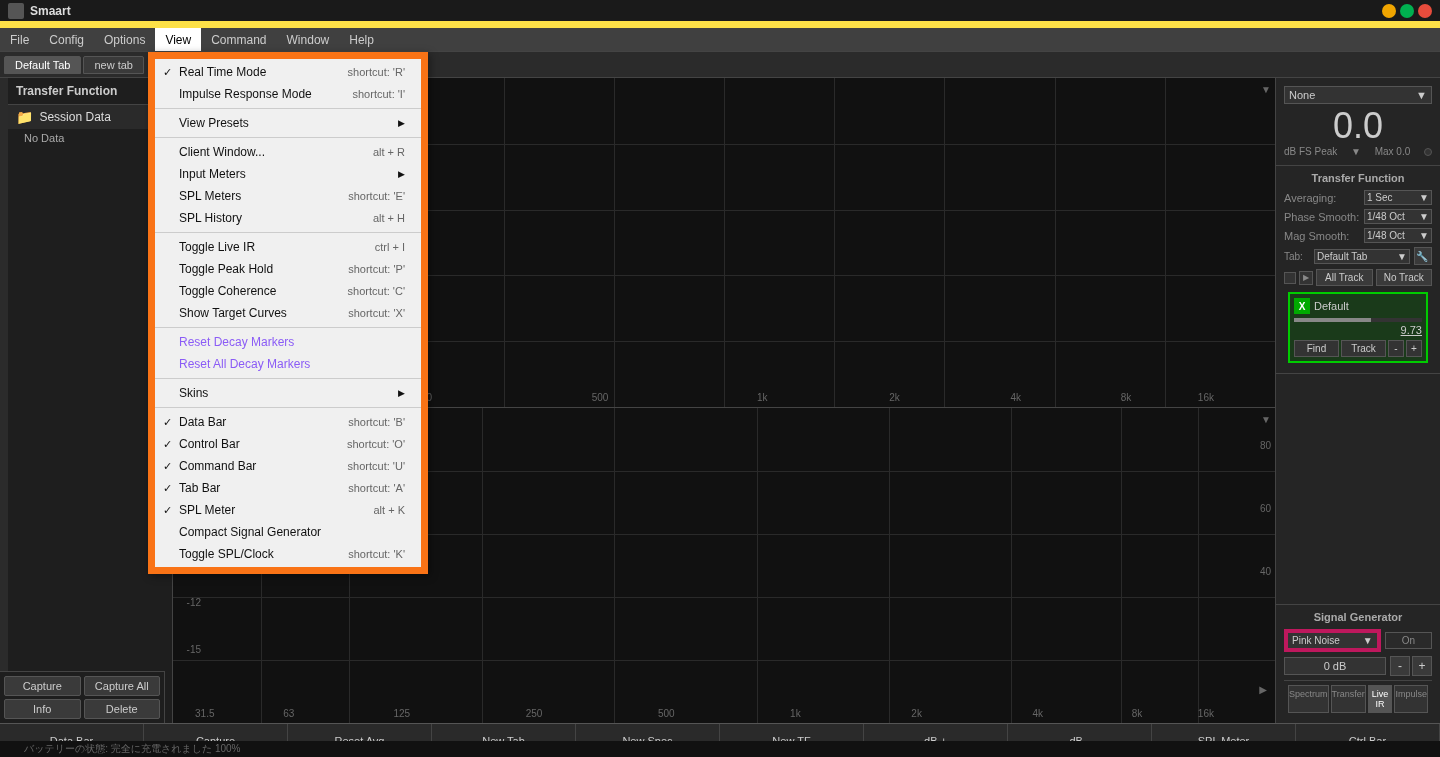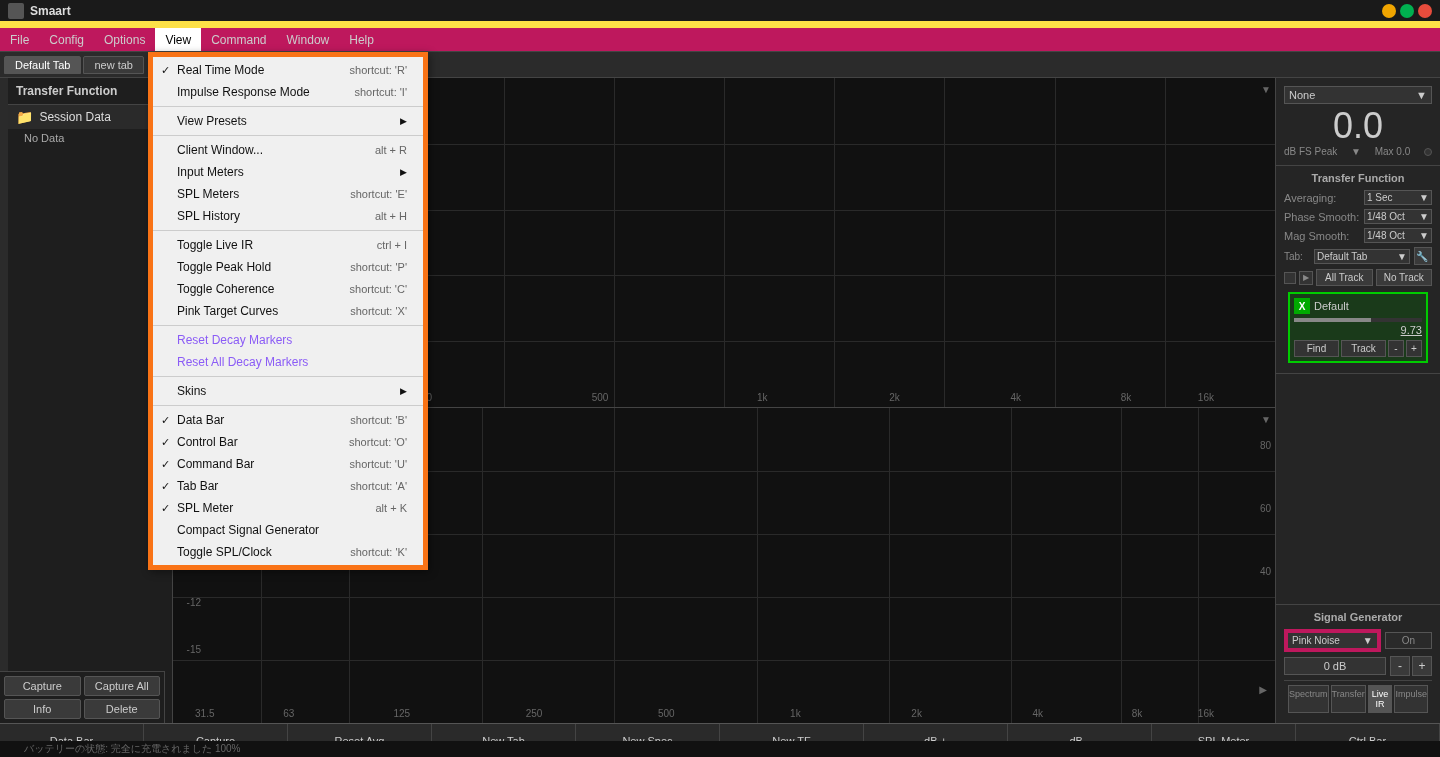--- a/index.html
+++ b/index.html
@@ -46,21 +46,21 @@
       border-radius: 50%;
       cursor: pointer;
     }
     .win-btn.minimize { background: #f0a500; }
     .win-btn.maximize { background: #00b050; }
     .win-btn.close { background: #e74c3c; }
 
     
     #menu-bar {
       height: 24px;
-      background: #be185d;
+      background: #404040;
       display: flex;
       align-items: center;
       border-bottom: 1px solid #444;
       position: relative;
     }
     .menu-item {
       padding: 0 10px;
       height: 100%;
       display: flex;
       align-items: center;
@@ -572,21 +572,21 @@
       color: #666;
     }
 
     
     #view-menu {
       position: absolute;
       top: 52px;
       left: 148px;
       width: 280px;
       background: #f0f0f0;
-      border: 5px solid #f97316;
+      border: 7px solid #f97316;
       box-shadow: 2px 2px 8px rgba(0,0,0,0.4);
       z-index: 100;
       padding: 2px 0;
     }
     .vm-item {
       padding: 4px 16px 4px 24px;
       font-size: 12px;
       color: #111;
       cursor: pointer;
       display: flex;
@@ -899,21 +899,21 @@
   </div>
   <div class="vm-item">
     <span>Toggle Peak Hold</span>
     <span class="vm-shortcut">shortcut: 'P'</span>
   </div>
   <div class="vm-item">
     <span>Toggle Coherence</span>
     <span class="vm-shortcut">shortcut: 'C'</span>
   </div>
   <div class="vm-item">
-    <span>Pink Target Curves</span>
+    <span>Show Target Curves</span>
     <span class="vm-shortcut">shortcut: 'X'</span>
   </div>
   <div class="vm-divider"></div>
   <div class="vm-item disabled">
     <span>Reset Decay Markers</span>
   </div>
   <div class="vm-item disabled">
     <span>Reset All Decay Markers</span>
   </div>
   <div class="vm-divider"></div>

